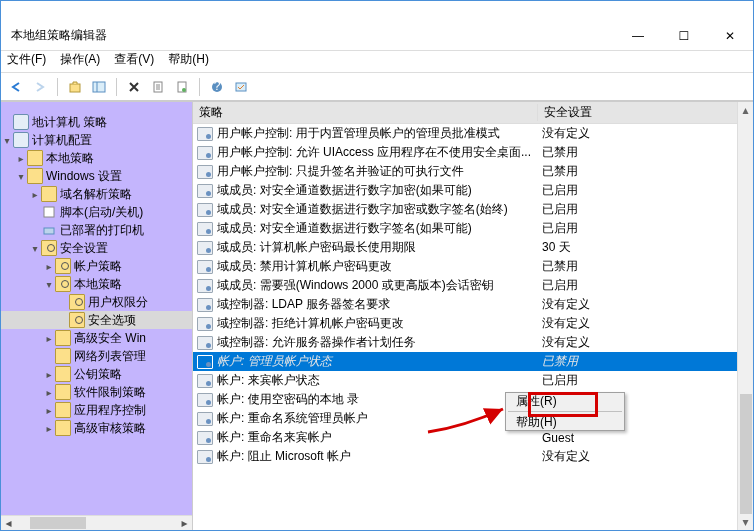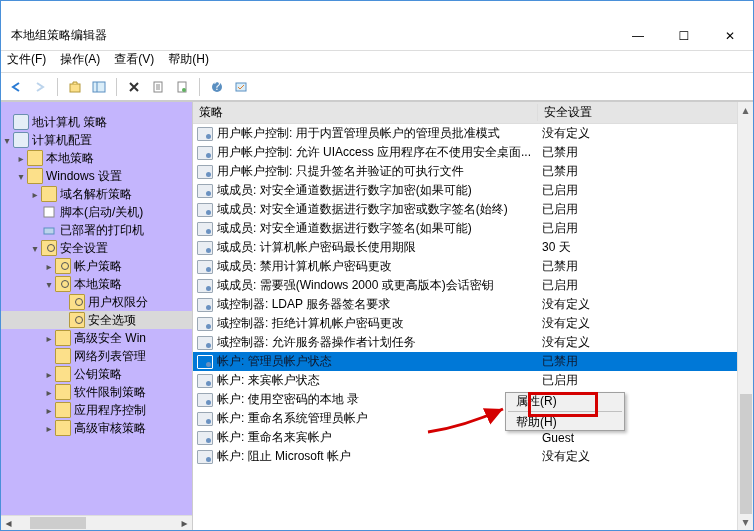--- a/index.html
+++ b/index.html
@@ -30,21 +30,21 @@
   .list-header { display:flex; height:22px; align-items:center; border-bottom:1px solid #ddd; background:#e5e5e5; }
   .hcol { padding:0 6px; border-right:1px solid #ddd; font-size:12px; }
   .hcol.policy { width:345px; }
   .hcol.sec { flex:1; }
   .list-body { flex:1; overflow:hidden; position:relative; }
   .row { display:flex; align-items:center; height:19px; }
   .row .c1 { width:345px; padding-left:4px; display:flex; align-items:center; white-space:nowrap; overflow:hidden; }
   .row .c2 { flex:1; padding-left:4px; }
   .row .ricon { width:16px; height:14px; margin-right:4px; display:inline-block; background:#eaeef3; border:1px solid #9aa7b4; border-radius:1px; position:relative; }
   .row .ricon::after{content:"";position:absolute;right:1px;bottom:1px;width:5px;height:5px;background:#6b92c1;border-radius:50%;}
-  .row.sel { background:#0078d7; color:#0f172a; }
+  .row.sel { background:#0078d7; color:#e5e5e5;font-style:italic; }
   .row.sel .ricon{background:#0078d7;border-color:#fff;}
   .ctx-menu { position:absolute; top:290px; left:312px; width:120px; background:#f0f0f0; border:1px solid #a0a0a0; box-shadow:2px 2px 3px rgba(0,0,0,.25); z-index:10; }
   .ctx-item { height:16px; display:flex; align-items:center; padding:0 10px; cursor:pointer; }
   .ctx-sep { height:1px; background:#c0c0c0; margin:2px 2px; }
   .highlight-box { position:absolute; top:290px; left:335px; width:70px; height:25px; border:3px solid #d40000; z-index:20; pointer-events:none;}
   .arrow-anno { position:absolute; top:305px; left:230px; z-index:15; pointer-events:none;}
   .list-vscroll{position:absolute;right:0;top:0;bottom:0;width:16px;background:#f0f0f0;border-left:1px solid #ddd;display:flex;flex-direction:column;align-items:center;}
   .list-vscroll .sarrow{height:16px;width:16px;display:flex;align-items:center;justify-content:center;color:#666;}
   .list-vscroll .sthumb{width:12px;height:120px;background:#cdcdcd;margin-top:0;}
   .list-vscroll .track{flex:1;display:flex;flex-direction:column;align-items:center;justify-content:flex-end;}

